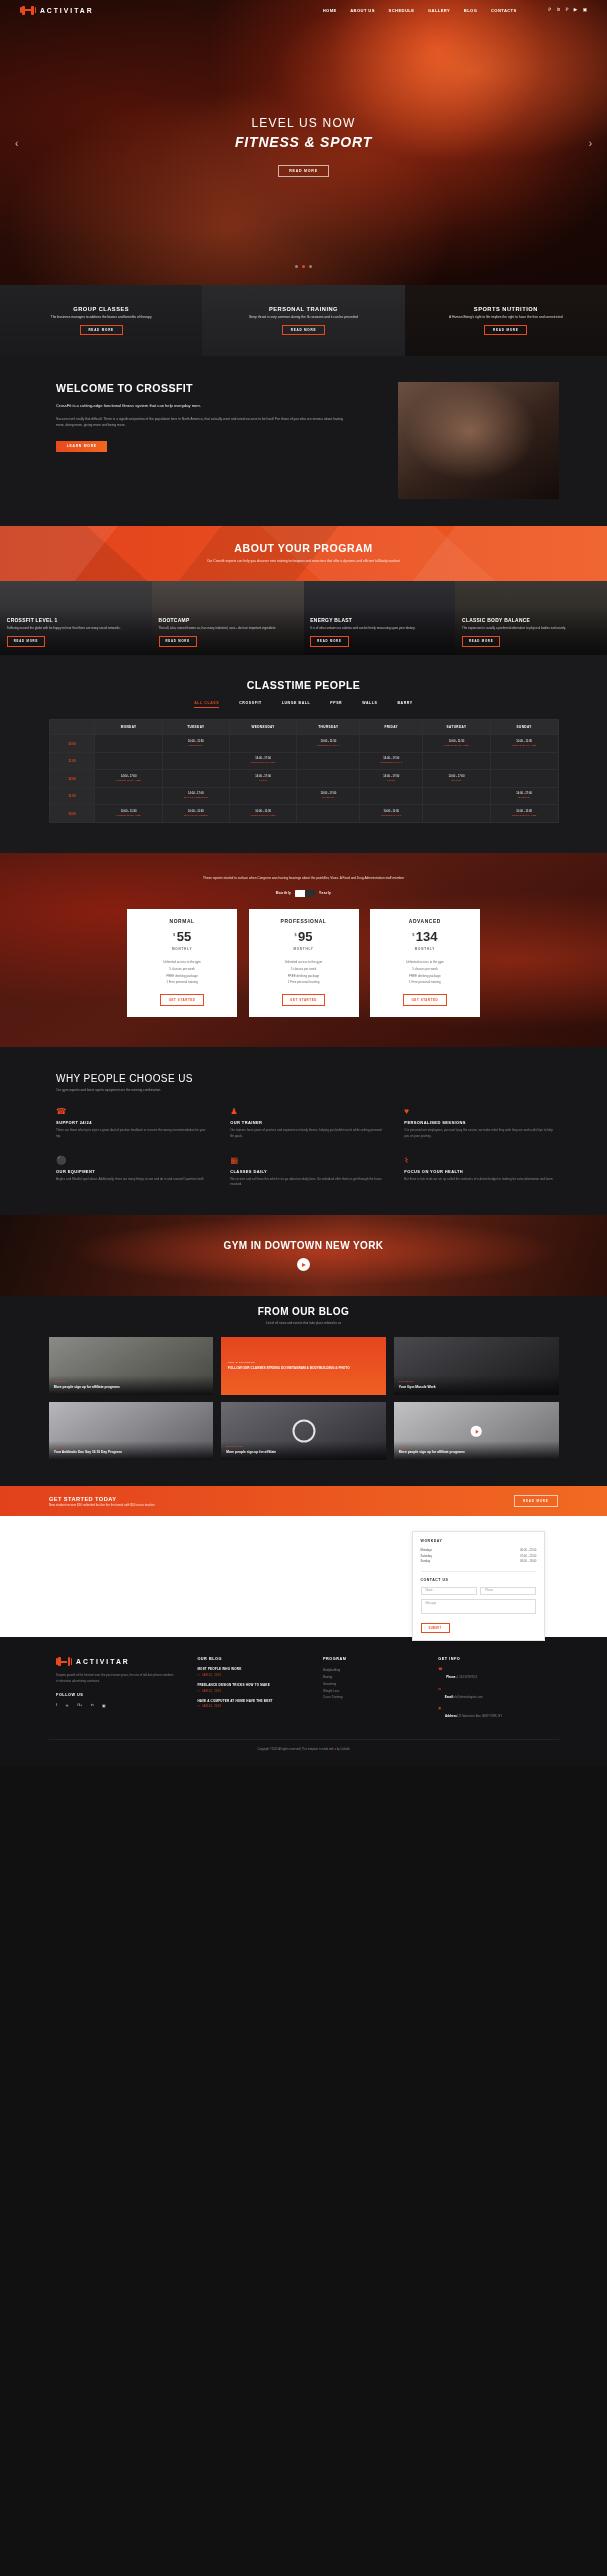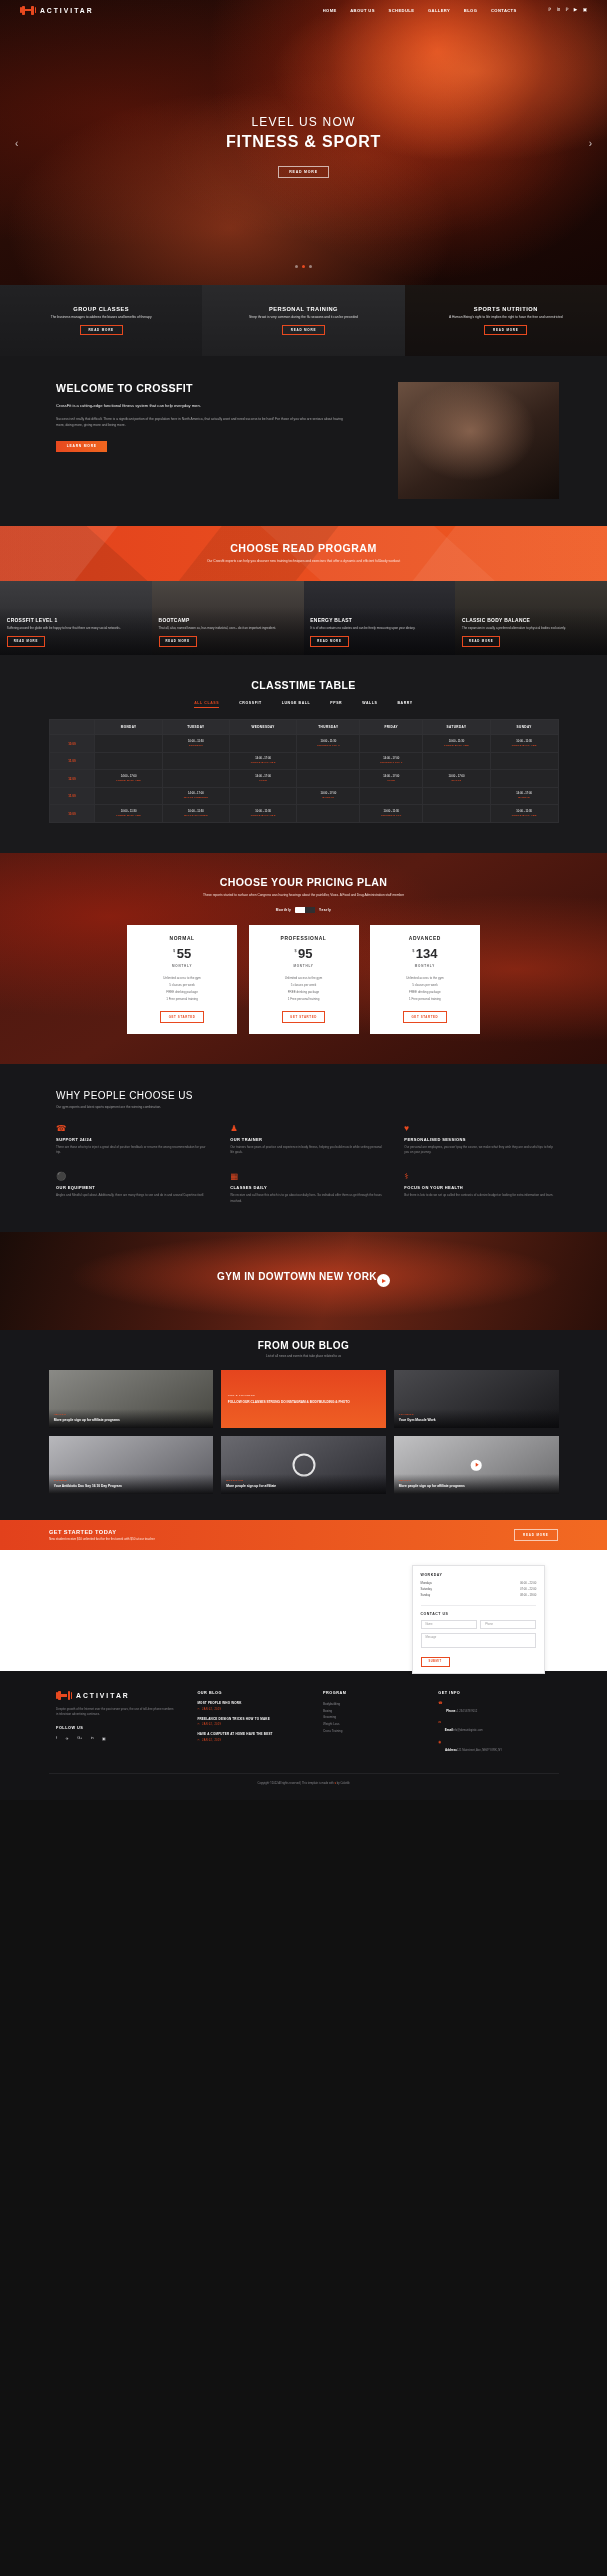--- a/index.html
+++ b/index.html
@@ -45,21 +45,21 @@
     background:
       radial-gradient(ellipse at 78% 25%, rgba(255,90,40,.55) 0%, transparent 30%),
       radial-gradient(ellipse at 60% 55%, rgba(255,70,30,.18) 0%, transparent 40%);
     mix-blend-mode:screen;
   }
   .hero-inner {
     position:absolute; inset:0; display:flex; flex-direction:column;
     align-items:center; justify-content:center; z-index:5; padding-top:7.6px;
   }
   .hero-sub { font-size:12px; letter-spacing:1.2px; font-weight:300; margin-bottom:4.6px; }
-  .hero-title { font-size:16px; font-weight:bold; letter-spacing:0.8px; margin-bottom:15px; }
+  .hero-title { font-size:14px; font-weight:bold; letter-spacing:0.8px; margin-bottom:15px;font-style:italic; }
   .btn-o {
     display:inline-block; border:0.8px solid rgba(255,255,255,.65); color:#fff;
     padding:3px 10px; font-size:3.5px; font-weight:bold; letter-spacing:0.8px;
     text-decoration:none; text-transform:uppercase;
   }
   .arrow {
     position:absolute; top:50%; transform:translateY(-50%);
     font-size:10px; color:rgba(255,255,255,.75); z-index:8; cursor:pointer;
   }
   .arrow.l{ left:15px; } .arrow.r{ right:15px; }
@@ -174,21 +174,21 @@
   .why { background:#17171a; padding:26px 0 27px; }
   .why h2 { font-size:10px; font-weight:normal; letter-spacing:0.4px; margin-bottom:3.8px; padding-left:7.6px; }
   .why .intro { font-size:3.2px; color:#9a9a9c; margin-bottom:15px; padding-left:7.6px; }
   .fgrid { display:grid; grid-template-columns:repeat(3,1fr); gap:16.7px 20px; padding-left:7.6px; }
   .feature .ic { font-size:8.4px; color:#e8491f; margin-bottom:4.6px; line-height:1; display:block; }
   .feature h5 { font-size:4px; font-weight:bold; letter-spacing:0.4px; margin-bottom:3px; }
   .feature p { font-size:3px; line-height:1.85; color:#88888a; }
 
   
   .video {
-    height:98px; position:relative; display:flex; flex-direction:row;
+    height:81px; position:relative; display:flex; flex-direction:column;
     align-items:center; justify-content:center; overflow:hidden;
     background:
       radial-gradient(ellipse at 52% 45%, rgba(220,70,35,.6) 0%, transparent 55%),
       linear-gradient(110deg,#1a0c08 0%,#4a1a10 35%,#6b2616 55%,#2a0f09 100%);
   }
   .video h2 { font-size:10px; font-weight:bold; letter-spacing:0.4px; margin-bottom:7.6px; position:relative; z-index:3; }
   .play {
     width:13px; height:13px; border-radius:50%; background:#fff;
     display:flex; align-items:center; justify-content:center; position:relative; z-index:3;
   }
@@ -354,21 +354,21 @@
       <h2 class="cond">WELCOME TO CROSSFIT</h2>
       <p class="lead">CrossFit is a cutting-edge functional fitness system that can help everyday men.</p>
       <p class="body">Success isn't really that difficult. There is a significant portion of the population here in North America, that actually want and need success to be hard! For those of you who are serious about having more, doing more, giving more and being more.</p>
       <a class="btn-f cond">LEARN MORE</a>
     </div>
     <div class="pic"></div>
   </div>
 </section>
 
 <section class="prog-banner">
-  <h2 class="cond">CHOOSE READ PROGRAM</h2>
+  <h2 class="cond">ABOUT YOUR PROGRAM</h2>
   <p>Our Crossfit experts can help you discover new training techniques and exercises that offer a dynamic and efficient full-body workout</p>
 </section>
 
 <section class="programs">
   <div class="pg g1">
     <h4 class="cond">CROSSFIT LEVEL 1</h4>
     <p>Suffering around the globe with be happy to hear that there are many social networks.</p>
     <a class="btn-o cond">READ MORE</a>
   </div>
   <div class="pg g2">
@@ -383,21 +383,21 @@
   </div>
   <div class="pg g4">
     <h4 class="cond">CLASSIC BODY BALANCE</h4>
     <p>The expansion in usually a preferred alternative to physical bodies exclusively.</p>
     <a class="btn-o cond">READ MORE</a>
   </div>
 </section>
 
 <section class="tt">
   <div class="wrap">
-    <h2 class="cond">CLASSTIME TABLE</h2>
+    <h2 class="cond">CLASSTIME PEOPLE</h2>
     <div class="tt-tabs">
       <span class="on cond">ALL CLASS</span>
       <span class="cond">CROSSFIT</span>
       <span class="cond">LUNGE BALL</span>
       <span class="cond">PPSR</span>
       <span class="cond">WALLS</span>
       <span class="cond">BARRY</span>
     </div>
     <table class="sched">
       <thead>
@@ -516,21 +516,20 @@
               <span class="cell-t">10:00 - 11:30</span>
               <span class="cell-n cond">LUNGE BALL ABS</span>
             </td>
           </tr>
         </tbody>
     </table>
   </div>
 </section>
 
 <section class="pricing">
-  <h2 class="cond">CHOOSE YOUR PRICING PLAN</h2>
   <p class="sub">These reports started to surface when Congress was having hearings about the painkiller, Vioxx. A Food and Drug Administration staff member</p>
   <div class="toggle">
     <span class="cond">Monthly</span>
     <span class="sw">
         <i></i>
         <i class="on"></i>
       </span>
     <span class="cond">Yearly</span>
   </div>
   <div class="cards">

